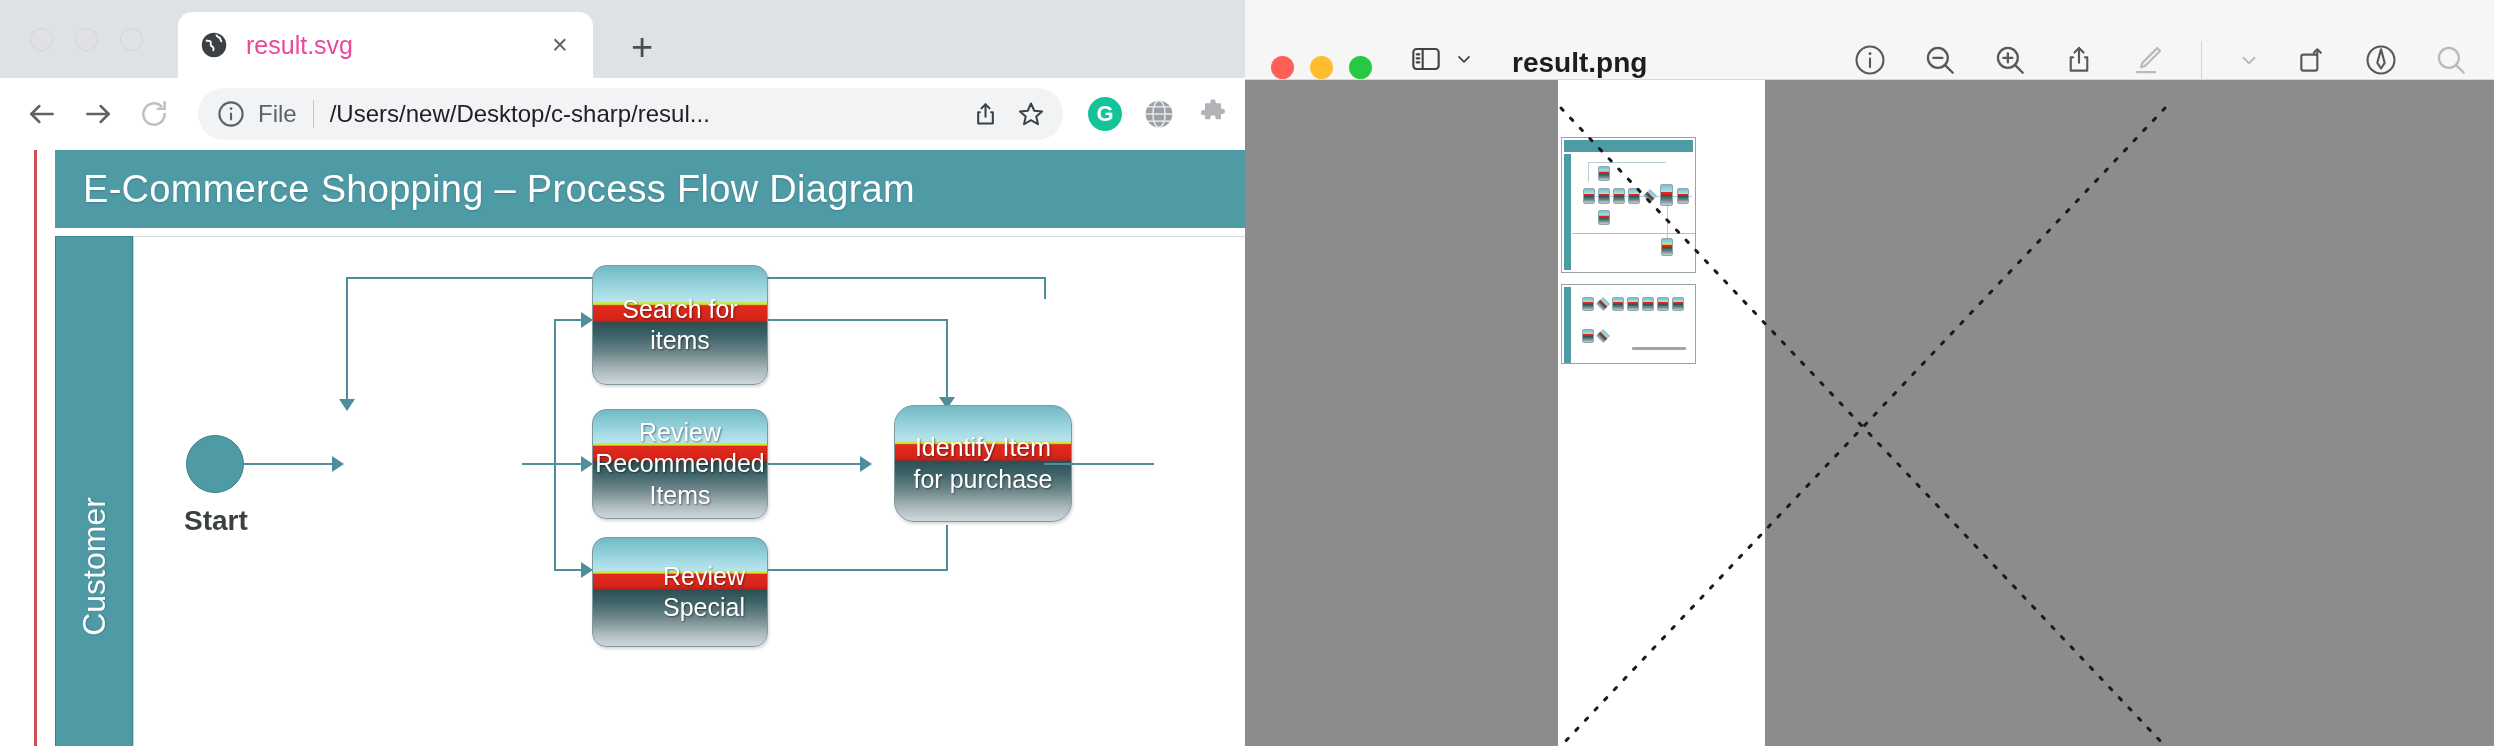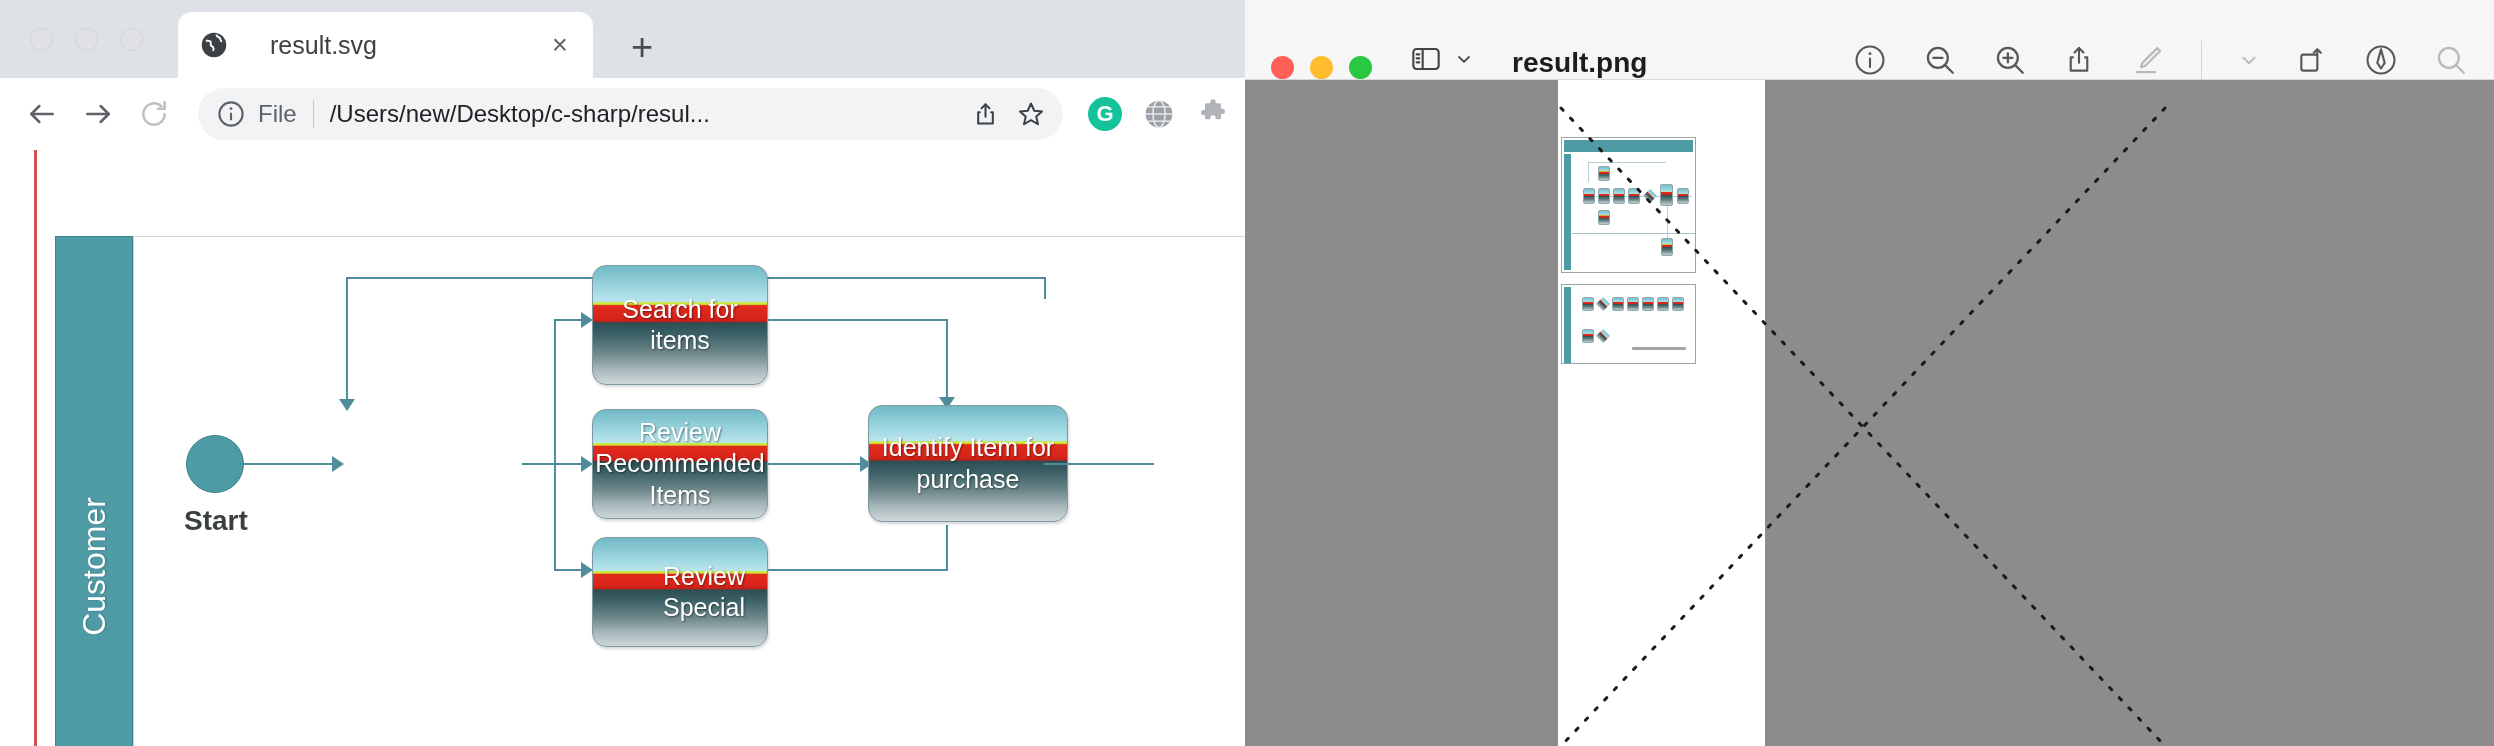--- a/index.html
+++ b/index.html
@@ -32,22 +32,22 @@
     position: absolute; left: 178px; top: 12px;
     width: 415px; height: 66px;
     background: #ffffff;
     border-radius: 14px 14px 0 0;
     display: flex; align-items: center;
     padding: 0 16px 0 22px;
   }
   .tab-favicon { width: 28px; height: 28px; flex: 0 0 28px; margin-right: 18px; }
   .tab-title {
     flex: 1;
-    font-size: 25px; color: #404040;
-    white-space: nowrap; overflow: hidden; text-overflow: ellipsis; margin-left: 24px;
+    font-size: 25px; color: #ec4899;
+    white-space: nowrap; overflow: hidden; text-overflow: ellipsis;
   }
   .tab-close {
     width: 34px; height: 34px; flex: 0 0 34px;
     display: flex; align-items: center; justify-content: center;
     font-size: 27px; color: #5f6368; line-height: 1;
   }
   .newtab {
     position: absolute; left: 617px; top: 22px;
     width: 50px; height: 50px;
     display: flex; align-items: center; justify-content: center;
@@ -362,20 +362,23 @@
           <svg viewBox="0 0 24 24" width="32" height="32" fill="#b0b4b8">
             <path d="M10 3a2 2 0 0 1 4 0v1h3.2a.8.8 0 0 1 .8.8V8h1a2 2 0 0 1 0 4h-1v3.2a.8.8 0 0 1-.8.8H14v-1a2 2 0 0 0-4 0v1H6.8a.8.8 0 0 1-.8-.8V13H5a2 2 0 0 1 0-4h1V4.8A.8.8 0 0 1 6.8 4H10z"></path>
           </svg>
         </span>
       </div>
     </div>
 
     <div class="viewport">
       <div class="page-canvas">
 
+        <div class="diagram-title-bar">
+          <span class="diagram-title">E-Commerce Shopping – Process Flow Diagram</span>
+        </div>
 
         <div class="lane-header">
           <span class="lane-label">Customer</span>
         </div>
 
         <div class="lane-body">
 
           <div class="conn h" style="left:212px; top:40px; width:700px;"></div>
           <div class="conn v" style="left:212px; top:40px; height:128px;"></div>
           <div class="arrow-d" style="left:205px; top:162px;"></div>
@@ -414,21 +417,21 @@
           <div class="conn h" style="left:634px; top:82px; width:180px;"></div>
           <div class="conn v" style="left:812px; top:82px; height:84px;"></div>
           <div class="arrow-d" style="left:805px; top:160px;"></div>
 
           <div class="conn h" style="left:634px; top:226px; width:100px;"></div>
           <div class="arrow-r" style="left:726px; top:219px;"></div>
 
           <div class="conn h" style="left:634px; top:332px; width:180px;"></div>
           <div class="conn v" style="left:812px; top:288px; height:44px;"></div>
 
-          <div class="node" style="left:734px; top:168px; width:200px; height:117px;">
+          <div class="node" style="left:760px; top:168px; width:178px; height:117px;border-radius:20px;">
             <span>Identify Item for purchase</span>
           </div>
 
           <div class="conn h" style="left:910px; top:226px; width:110px;"></div>
         </div>
       </div>
     </div>
   </div>
 
   <div id="preview">

